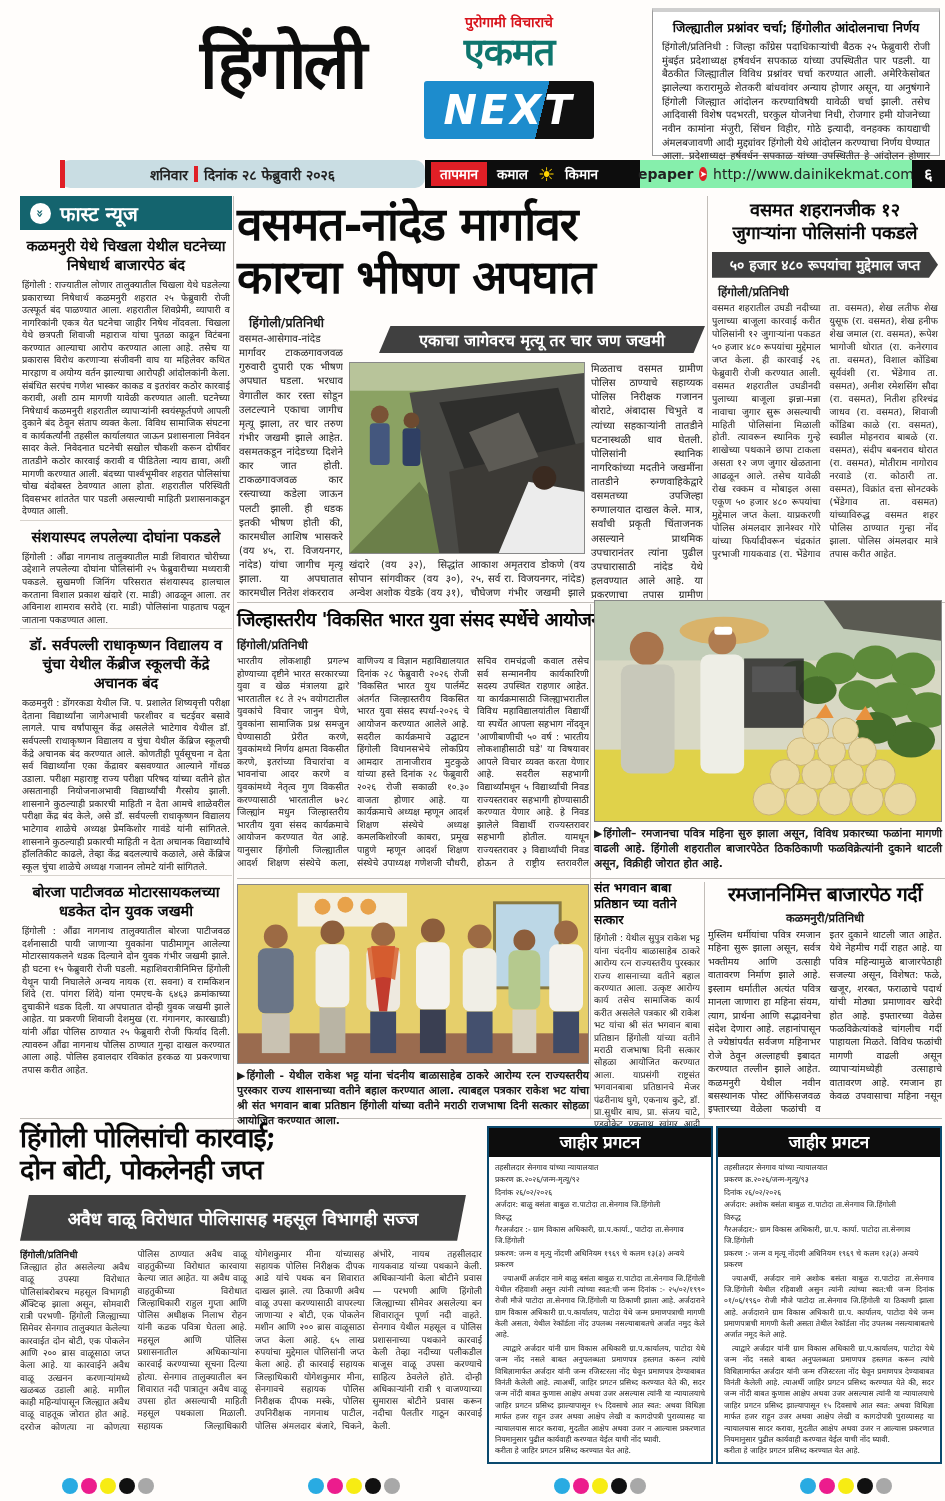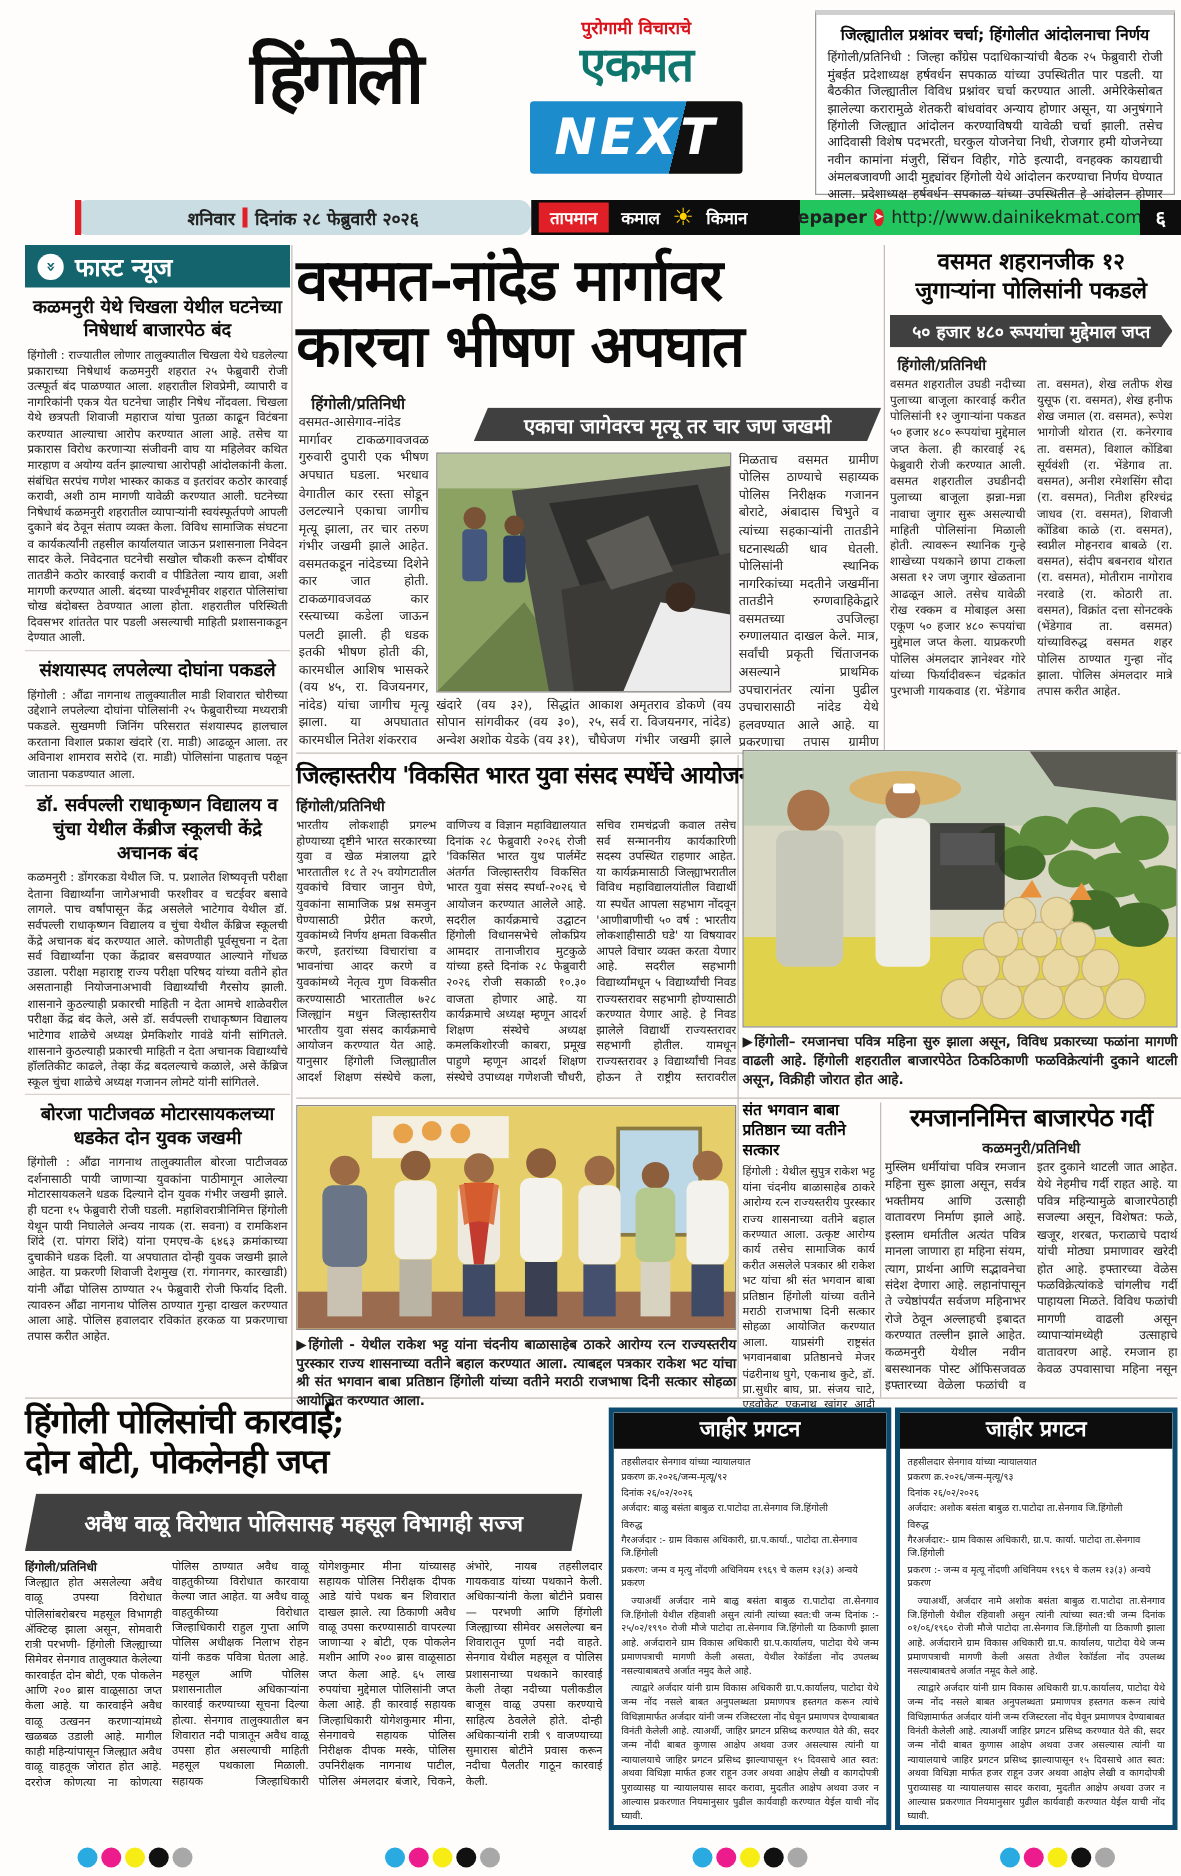--- a/index.html
+++ b/index.html
@@ -1,38 +1,38 @@
 <!DOCTYPE html>
 <html><head>
 <meta charset="utf-8">
 <style>
   * { margin:0; padding:0; box-sizing:border-box; }
   html,body { background:#e9e9e9; }
   body { font-family:"DejaVu Sans", sans-serif; }
   .page { position:relative; width:945px; height:1501px; background:#fffdfb; margin:0 auto; overflow:hidden; color:#1c1c1c; }
 
   
-  .logo-title { position:absolute; left:200px; top:26px; width:228px; font-size:57px; font-weight:bold; color:#0d0d0d; font-family:Liberation Sans, sans-serif; letter-spacing:-3px; line-height:1.3; }
+  .logo-title { position:absolute; left:200px; top:26px; width:228px; font-size:68px; font-weight:bold; color:#0d0d0d; font-family:Liberation Mono, monospace; letter-spacing:-3px; line-height:1.3; }
   .brand-block { position:absolute; left:424px; top:12px; width:170px; text-align:center; }
   .tagline { color:#d8131b; font-weight:bold; font-size:14px; }
   .brand { color:#0f766e; font-weight:bold; font-size:38px; font-family:"DejaVu Serif", serif; letter-spacing:-1px; line-height:1.1; }
   .next-logo { margin-top:8px; height:58px; background:linear-gradient(104deg,#1d8ccd 0 68%,#101010 68%); display:flex; align-items:center; justify-content:center; color:#fff; font-weight:bold; font-size:40px; font-style:italic; letter-spacing:3px; border-radius:3px; }
   .topbox { position:absolute; left:652px; top:8px; width:288px; height:148px; border:1px solid #9a9a9a; border-top:4px solid #cfcfcf; padding:7px 9px; background:#fff; }
   .topbox h3 { font-size:12.6px; font-weight:bold; text-align:center; margin-bottom:4px; color:#0d0d0d; }
   .topbox p { font-size:9.9px; text-align:justify; line-height:1.38; }
 
   
   .db-date { position:absolute; left:60px; top:160px; width:365px; height:28px; background:#c9dde3; display:flex; align-items:center; justify-content:center; gap:6px; font-size:14px; font-weight:bold; color:#222;border-radius:10px; }
   .red-tick { position:absolute; left:0; top:0; width:5px; height:28px; background:#e01f26; }
   .date-sep { width:4px; height:16px; background:#e01f26; display:inline-block; }
   .db-temp { position:absolute; left:425px; top:160px; width:215px; height:28px; background:#0d0d0d; display:flex; align-items:center; gap:10px; padding:0 6px; }
   .temp-chip { background:#e01f26; color:#fff; font-weight:bold; font-size:13px; padding:3px 9px; }
   .db-temp span { color:#fff; font-size:13.5px; font-weight:bold; }
   .sun-ic { color:#ffd400 !important; font-size:19px !important; }
-  .db-epaper { position:absolute; left:640px; top:160px; width:272px; height:28px; background:#22c55e; display:flex; align-items:center; justify-content:center; gap:6px; font-size:14px; color:#222; }
+  .db-epaper { position:absolute; left:640px; top:160px; width:272px; height:28px; background:#86efac; display:flex; align-items:center; justify-content:center; gap:6px; font-size:14px; color:#222; }
   .db-epaper .ep { font-weight:bold; }
   .ep-ic { width:14px; height:14px; border-radius:50%; background:#e01f26; color:#fff; font-size:9px; display:inline-flex; align-items:center; justify-content:center; }
   .db-page { position:absolute; left:912px; top:160px; width:33px; height:28px; background:#0d0d0d; color:#fff; font-size:16px; font-weight:bold; display:flex; align-items:center; justify-content:center; }
 
   
   .vrule { position:absolute; border-left:1px solid #c2bdb8; }
   .hrule { position:absolute; border-top:1px solid #c2bdb8; }
 
   
   .fastnews { position:absolute; left:20px; top:196px; width:212px; height:948px; overflow:hidden; }
@@ -87,21 +87,21 @@
   .rz-body { column-count:2; column-gap:9px; font-size:9.6px; line-height:1.4; text-align:justify; height:196px; overflow:hidden; }
 
   
   .sand { position:absolute; left:20px; top:1122px; width:462px; height:358px; }
   .sand h1 { font-size:27px; font-weight:bold; line-height:1.18; white-space:pre-line; color:#0a0a0a; font-family:"DejaVu Serif", serif; letter-spacing:-1px; }
   .sand-banner { width:446px; height:46px; font-size:17.5px; margin:9px 0 7px; clip-path:polygon(2% 0, 100% 0, 98% 100%, 0 100%); }
   .sand-body { column-count:4; column-gap:8px; font-size:8.9px; line-height:1.38; text-align:justify; height:212px; overflow:hidden; }
   .sand-body .byl { font-weight:bold; font-size:9.6px; }
 
   
-  .notice { position:absolute; top:1126px; width:226px; height:338px; border:4px solid #0c4a6e; background:#fff; overflow:hidden; }
+  .notice { position:absolute; top:1126px; width:226px; height:338px; border:2px solid #0c4a6e; background:#fff; overflow:hidden; }
   .n1 { left:487px; } .n2 { left:716px; }
   .notice-head { background:#0d0d0d; color:#fff; text-align:center; font-size:17px; font-weight:bold; height:29px; line-height:29px; }
   .notice-body { padding:5px 6px; font-size:7.6px; line-height:1.5; }
   .notice-body .meta { margin-bottom:1px; }
   .notice-body .para { text-align:justify; text-indent:8px; margin-top:2px; }
   .notice-sig { text-align:right; margin-top:4px; line-height:1.55; }
 
   
   .regrow { position:absolute; top:1478px; left:0; width:945px; height:18px; }
   .reggroup { position:absolute; display:flex; gap:3px; }

